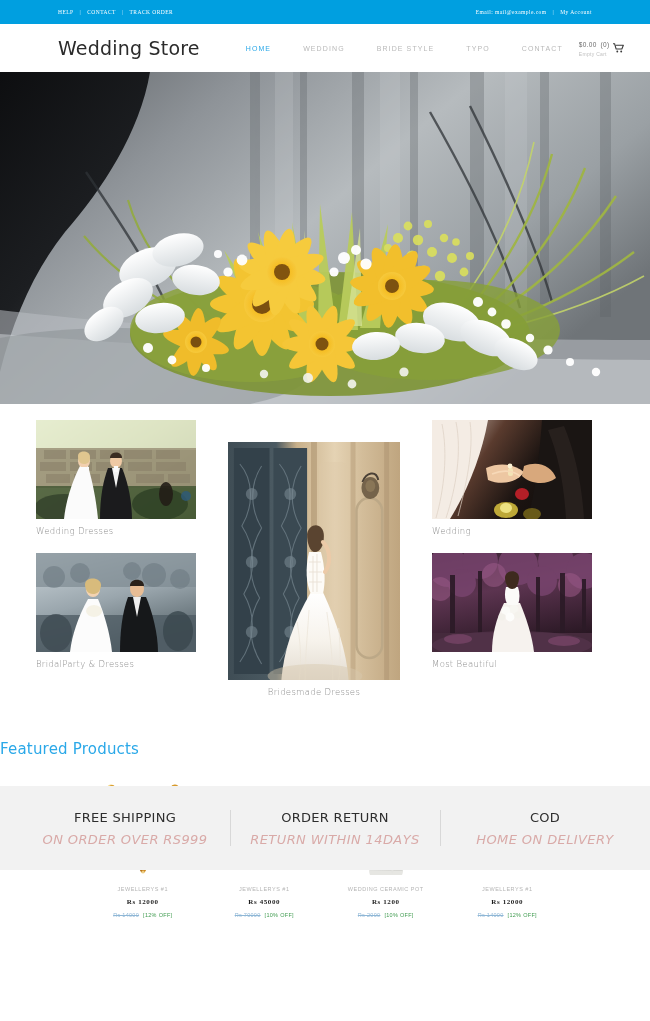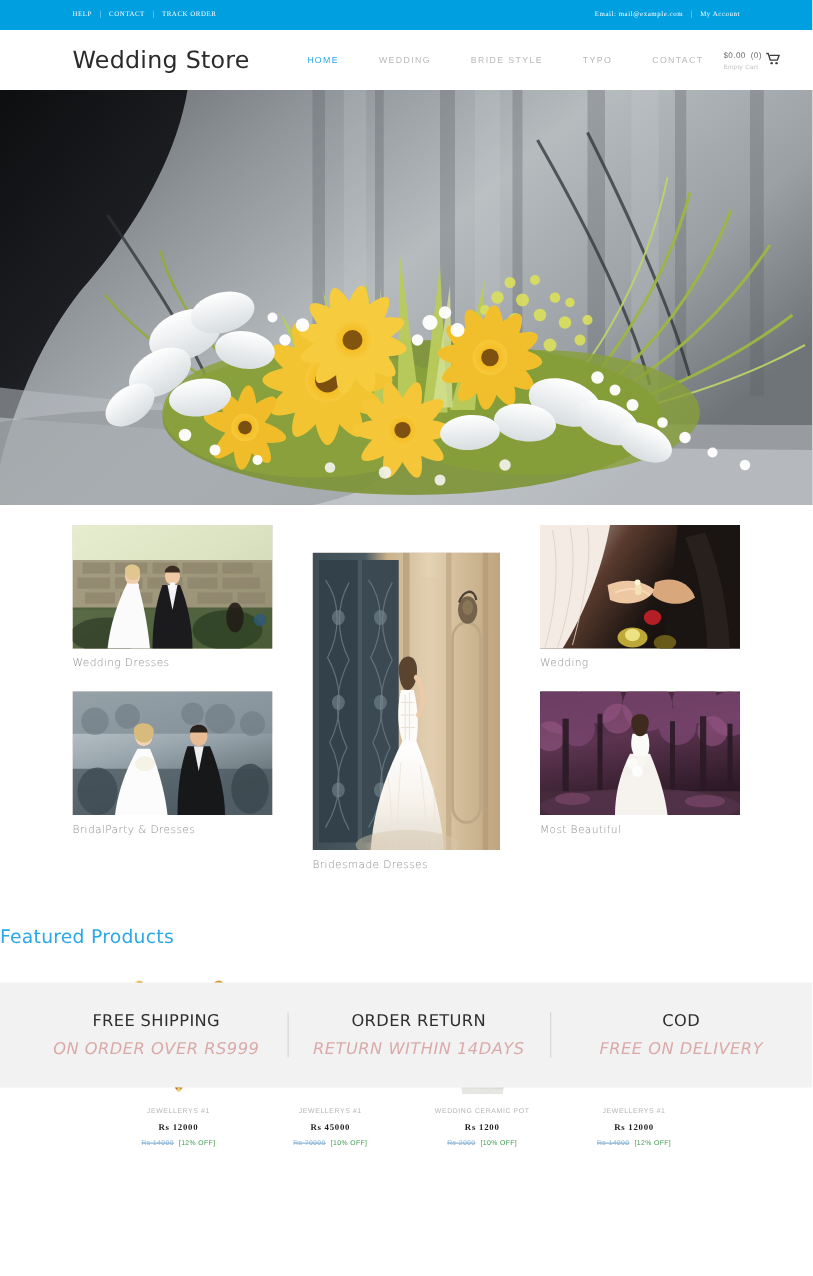--- a/index.html
+++ b/index.html
@@ -108,21 +108,21 @@
     width: 650px;
     height: 332px;
     position: relative;
     overflow: hidden;
     background: #6e7276;
   }
   .hero svg { display: block; width: 650px; height: 332px; }
 
   
   .cat-section {
-    padding: 16px 58px 0 58px;
+    padding: 16px 58px 0 36px;
     background: #ffffff;
   }
   .cat-grid {
     display: grid;
     grid-template-columns: 160px 1fr 160px;
     column-gap: 32px;
   }
   .cat-col { display: flex; flex-direction: column; }
   .cat-card { margin-bottom: 8px; }
   .cat-thumb {
@@ -136,21 +136,21 @@
   .cat-thumb svg { display: block; width: 100%; height: 100%; }
   .cat-label {
     font-size: 8.5px;
     color: #8d8d8d;
     letter-spacing: 0.3px;
     padding-top: 7px;
     padding-bottom: 9px;
     font-family: "DejaVu Sans", sans-serif;
     font-weight: 300;
   }
-  .cat-center { padding-top: 22px; }
+  .cat-center { padding-top: 22px; text-align: center; }
 
   
   .featured-title {
     color: #2aa8e8;
     font-size: 15px;
     letter-spacing: 0.2px;
     padding: 26px 0 18px 0;
     font-family: "DejaVu Sans", sans-serif;
     font-weight: 400;
   }
@@ -1071,17 +1071,17 @@
     <div class="foot-item">
       <div class="foot-title">FREE SHIPPING</div>
       <div class="foot-sub">ON ORDER OVER RS999</div>
     </div>
     <div class="foot-item">
       <div class="foot-title">ORDER RETURN</div>
       <div class="foot-sub">RETURN WITHIN 14DAYS</div>
     </div>
     <div class="foot-item">
       <div class="foot-title">COD</div>
-      <div class="foot-sub">FREE ON DELIVERY</div>
+      <div class="foot-sub">HOME ON DELIVERY</div>
     </div>
   </div>
 
 </div>
 
 </body></html>

